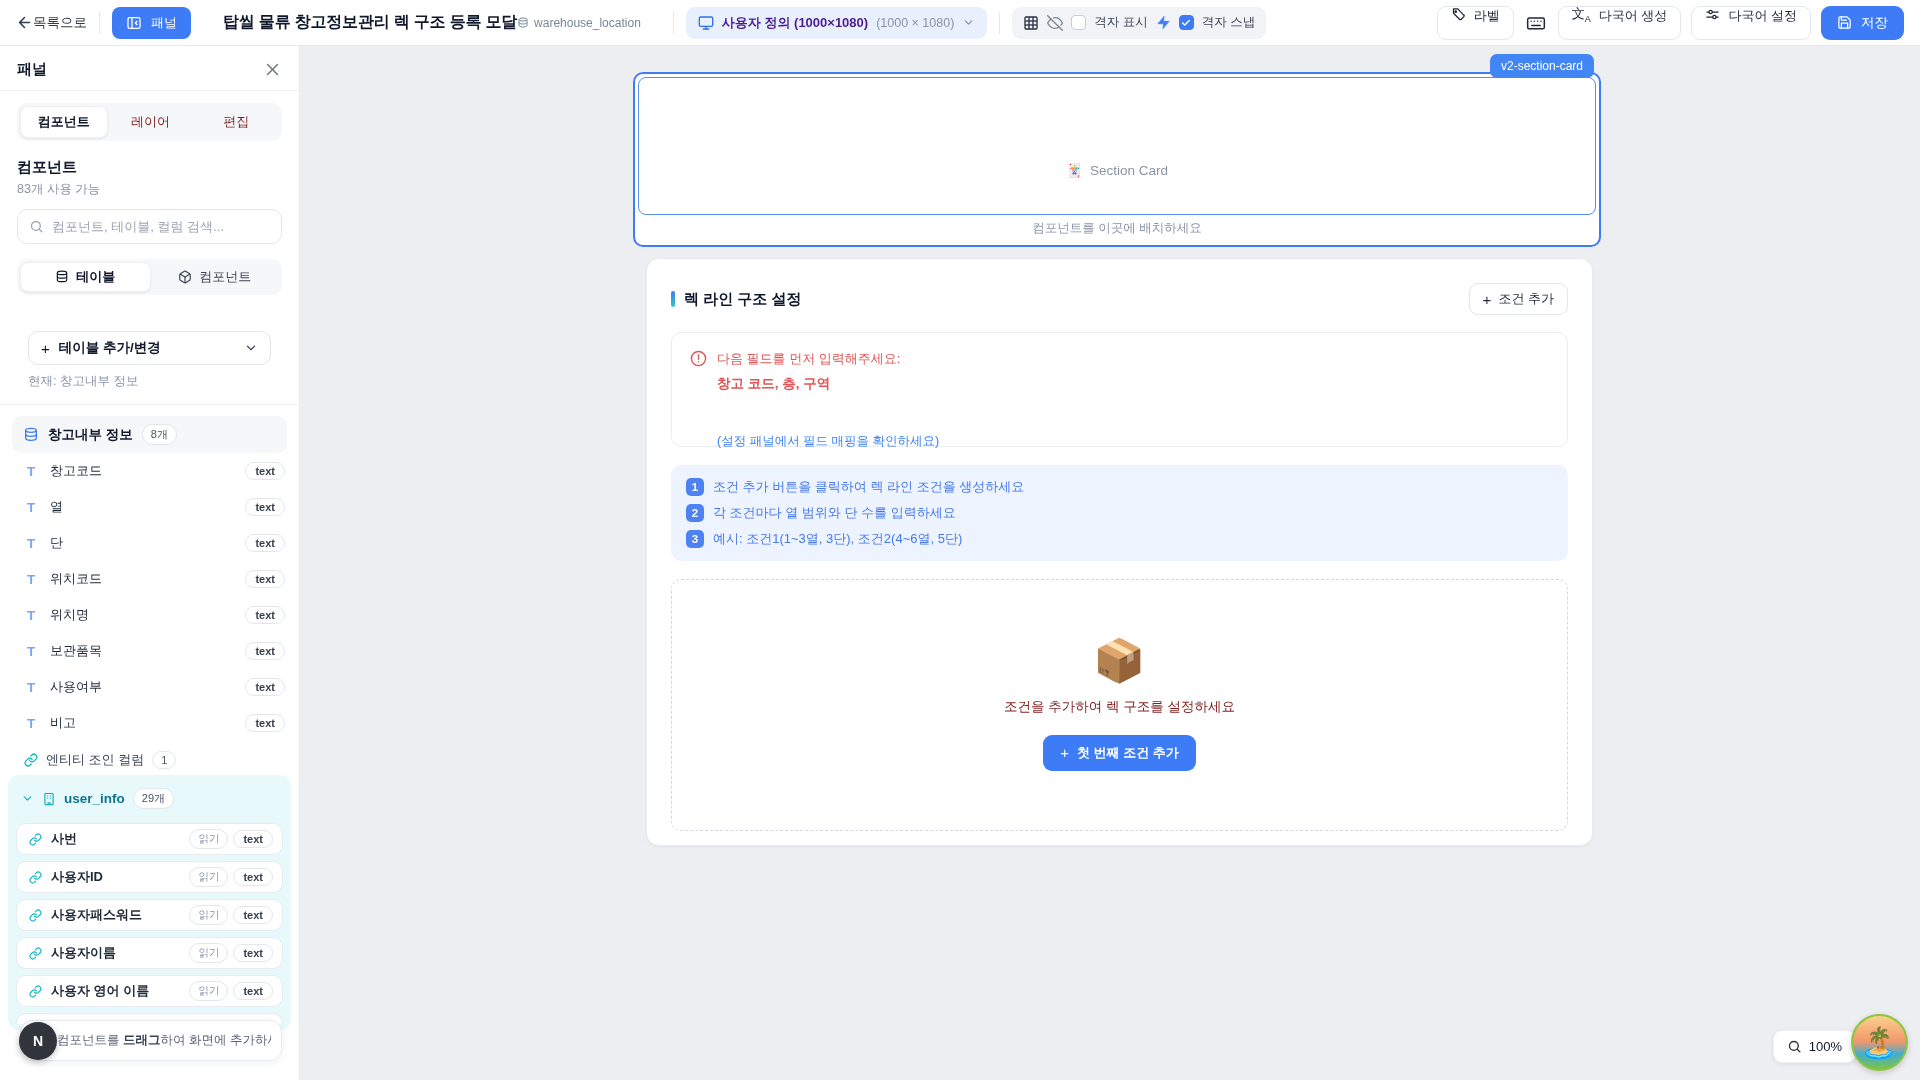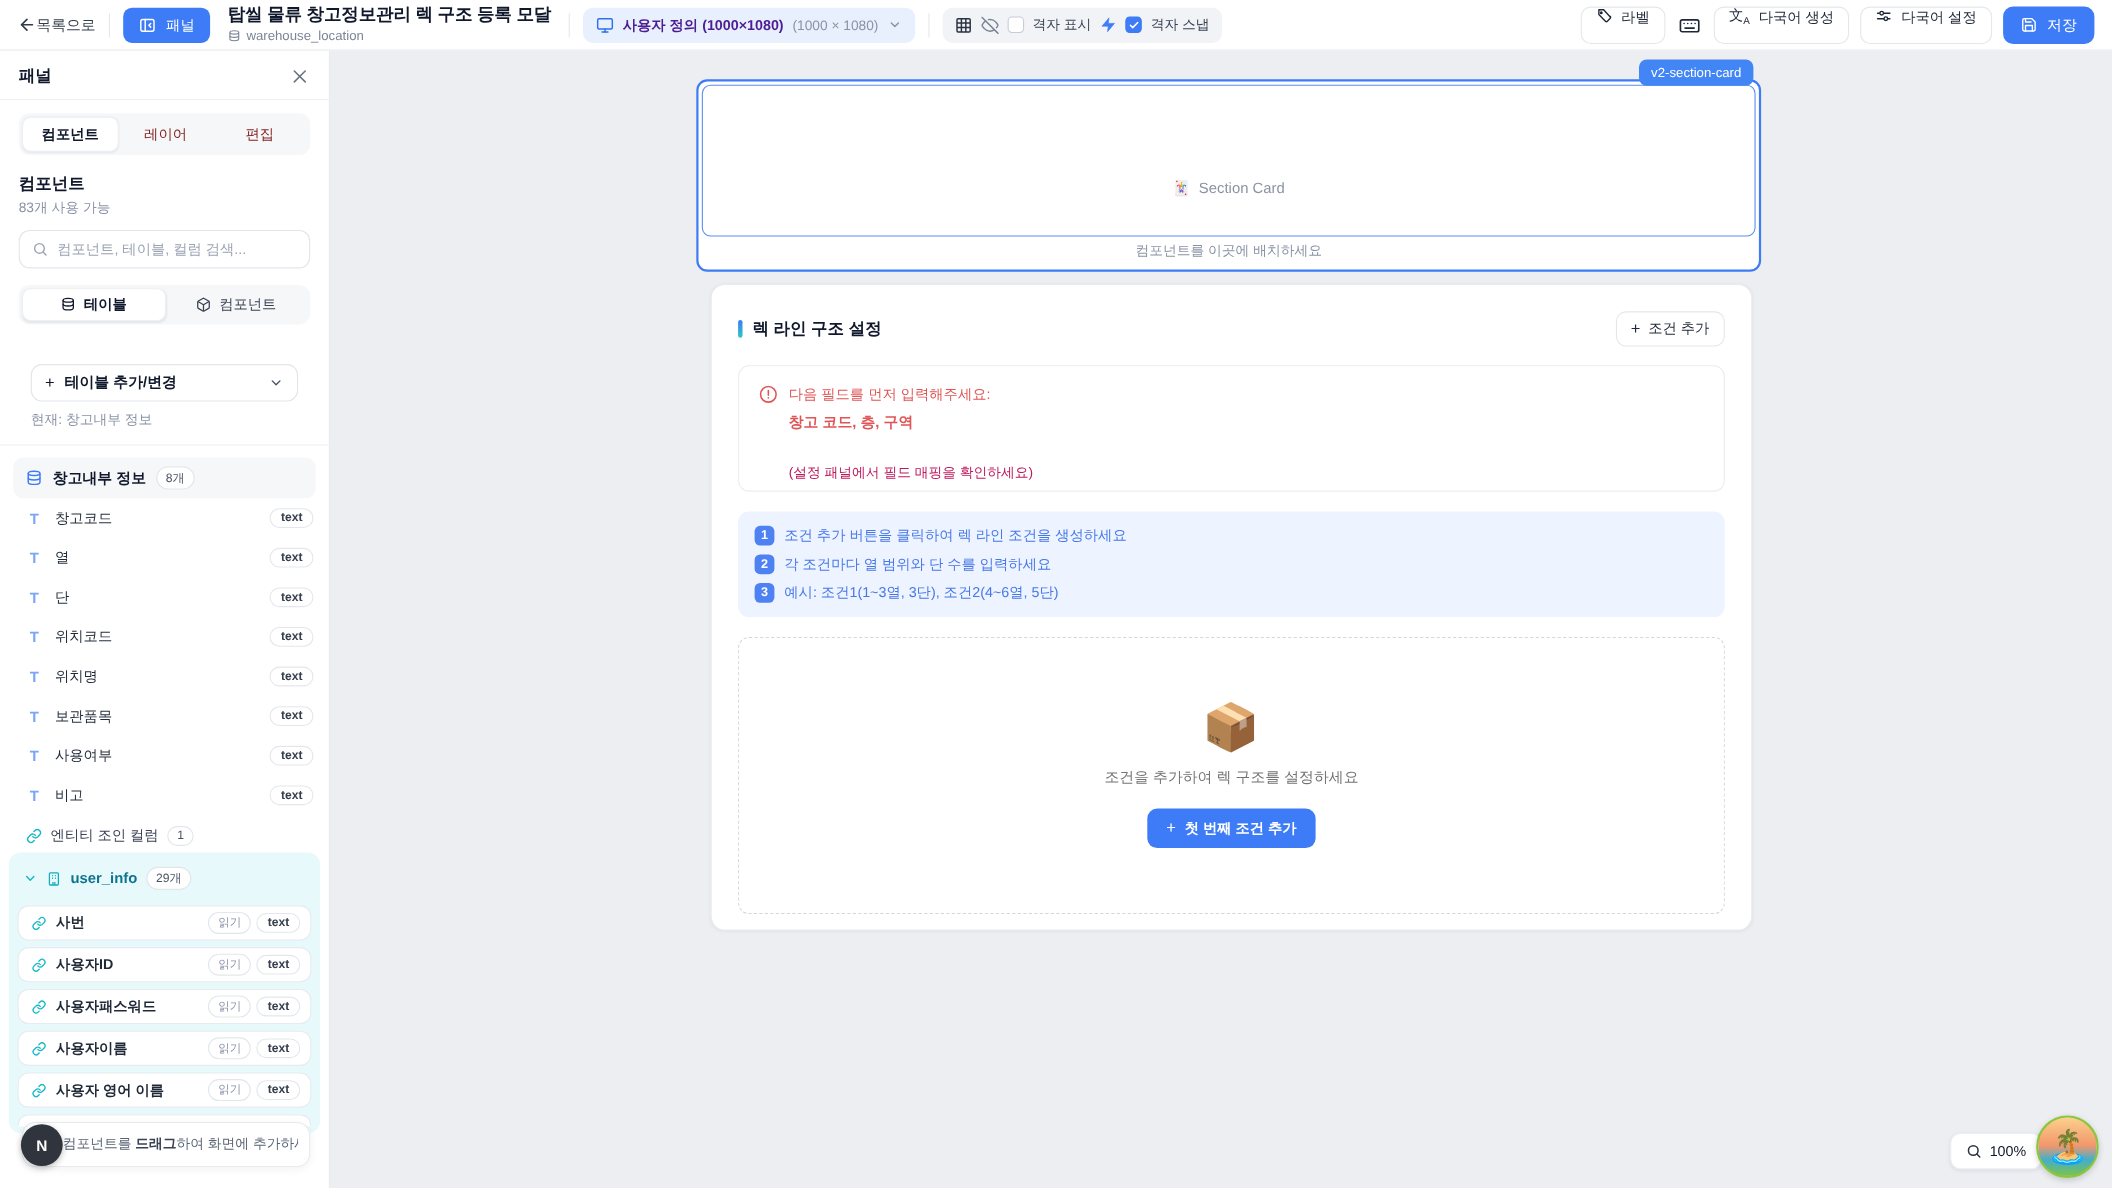--- a/index.html
+++ b/index.html
@@ -4,21 +4,21 @@
 <style>
   * { margin:0; padding:0; box-sizing:border-box; }
   html,body { width:1920px; height:1080px; overflow:hidden; font-family:"Liberation Sans",sans-serif; background:#fff; }
   svg { display:block; }
 
   
   .topbar { height:46px; background:#fff; border-bottom:1px solid #E8EAEE; display:flex; align-items:center; padding:0 16px; gap:12px; position:relative; z-index:50; }
   .tb-back { display:flex; align-items:center; gap:0; color:#333C4A; font-size:13.5px; cursor:pointer; }
   .tb-divider { width:1px; height:22px; background:#E5E8EC; }
   .btn-panel { background:#3D7CF6; color:#fff; border:none; border-radius:8px; height:32px; padding:0 14px; display:flex; align-items:center; gap:9px; font-size:13px; font-family:inherit; }
-  .tb-titleblock { display:flex; flex-direction:column; justify-content:center; line-height:1.15; margin:0 4px; }
+  .tb-titleblock { display:flex; justify-content:center; line-height:1.15; margin:0 20px; }
   .tb-title { font-size:16px; font-weight:700; color:#10182B; letter-spacing:-0.2px; white-space:nowrap; }
   .tb-subtitle { display:flex; align-items:center; gap:5px; color:#7A8596; font-size:12px; margin-top:2px; }
   .pill-viewport { background:#E8F0FE; border-radius:9px; height:32px; display:flex; align-items:center; gap:8px; padding:0 12px; }
   .pill-viewport .vp-label { color:#4c1d95; font-size:13px; font-weight:600; }
   .pill-viewport .vp-size { color:#8A93A6; font-size:12.5px; }
   .pill-grid { background:#F1F3F6; border-radius:9px; height:32px; display:flex; align-items:center; gap:8px; padding:0 11px; }
   .pill-grid .lbl { font-size:12.5px; color:#3A4354; }
   .cbx { width:15px; height:15px; border-radius:4px; border:1.5px solid #C6CDD7; background:#fff; }
   .cbx.checked { background:#3D7CF6; border-color:#3D7CF6; display:flex; align-items:center; justify-content:center; }
   .tb-right { margin-left:auto; display:flex; align-items:center; gap:10px; }
@@ -84,28 +84,28 @@
   .rack-card { position:absolute; left:346px; top:212px; width:947px; height:588px; background:#fff; border:1px solid #E9EBEF; border-radius:13px; box-shadow:0 1px 3px rgba(20,30,50,.05); padding:24px; }
   .rack-head { display:flex; align-items:center; justify-content:space-between; }
   .rack-title-wrap { display:flex; align-items:center; gap:9px; }
   .grad-bar { width:4px; height:16px; border-radius:2px; background:linear-gradient(180deg,#3D7CF6,#2BC8C4); }
   .rack-title { font-size:15px; font-weight:700; color:#10182B; }
   .btn-add-cond { background:#fff; border:1px solid #E3E7EC; border-radius:9px; height:32px; padding:0 13px; display:flex; align-items:center; gap:7px; font-size:13px; color:#1E2736; font-family:inherit; }
   .warn-box { margin-top:17px; border:1px solid #ECEDF1; border-radius:10px; padding:17px 18px; height:115px; display:flex; gap:10px; }
   .warn-col { display:flex; flex-direction:column; }
   .warn-line1 { color:#E05555; font-size:13px; }
   .warn-line2 { color:#E05555; font-size:13.5px; font-weight:700; margin-top:7px; }
-  .warn-line3 { color:#be185d; font-size:12.5px; margin-top:29px; }
+  .warn-line3 { color:#3b82f6; font-size:12.5px; margin-top:40px; }
   .steps-box { margin-top:18px; background:#EDF3FF; border-radius:10px; padding:13px 15px; display:flex; flex-direction:column; gap:8px; }
   .step-row { display:flex; align-items:center; gap:9px; }
   .step-num { width:18px; height:18px; border-radius:5px; background:#4E82F2; color:#fff; font-size:11.5px; font-weight:700; display:flex; align-items:center; justify-content:center; flex:none; }
   .step-text { color:#4678EA; font-size:13px; }
   .empty-box { margin-top:18px; border:1.5px dashed #D3D8DF; border-radius:10px; height:252px; display:flex; flex-direction:column; align-items:center; justify-content:center; }
   .empty-icon { font-size:42px; line-height:1; }
-  .empty-text { margin-top:16px; font-size:13.5px; color:#737373; }
+  .empty-text { margin-top:16px; font-size:13.5px; color:#7f1d1d; }
   .btn-first-cond { margin-top:19px; background:#3D7CF6; border:none; color:#fff; border-radius:9px; height:36px; padding:0 17px; display:flex; align-items:center; gap:8px; font-size:13px; font-weight:600; font-family:inherit; }
   .zoom-pill { position:absolute; right:64px; bottom:17px; background:#fff; border:1px solid #EDEFF2; border-radius:9px; height:33px; display:flex; align-items:center; gap:7px; padding:0 13px; box-shadow:0 1px 4px rgba(20,30,50,.08); font-size:13px; color:#10182B; }
   .island { position:absolute; right:12px; bottom:9px; width:57px; height:57px; border-radius:50%; background:linear-gradient(180deg,#FBD08C 0%,#F2976C 48%,#44AECB 72%,#7CC24C 100%); border:2px solid #8CC63F; display:flex; align-items:center; justify-content:center; font-size:30px; box-shadow:0 2px 6px rgba(0,0,0,.18); overflow:hidden; }
   .plus { font-size:15px; line-height:1; font-weight:400; }
 </style>
 </head>
 <body>
 
 <div class="topbar">
   <div class="tb-back">

